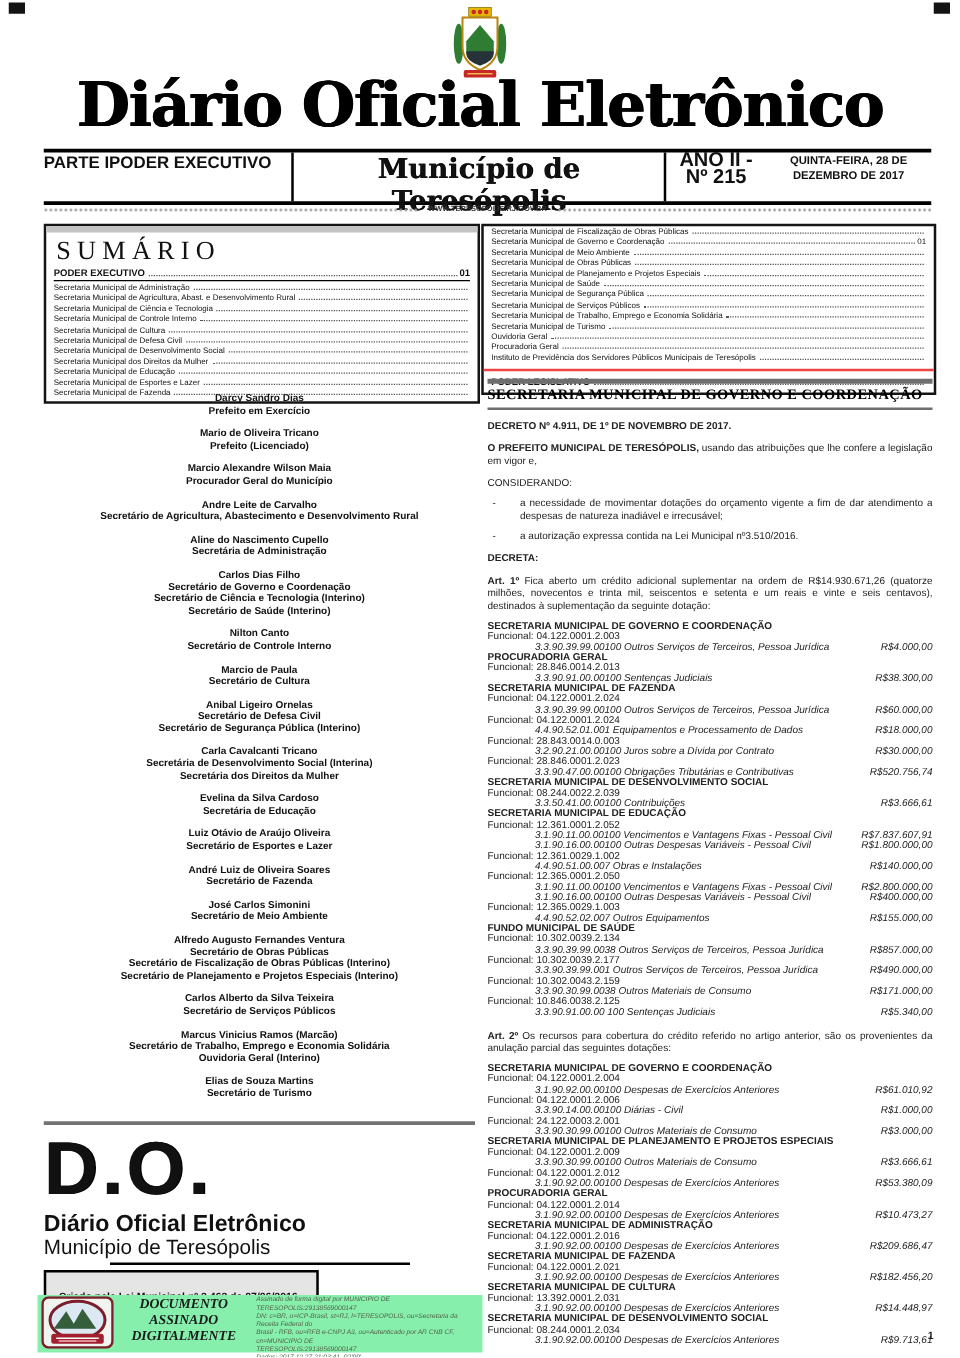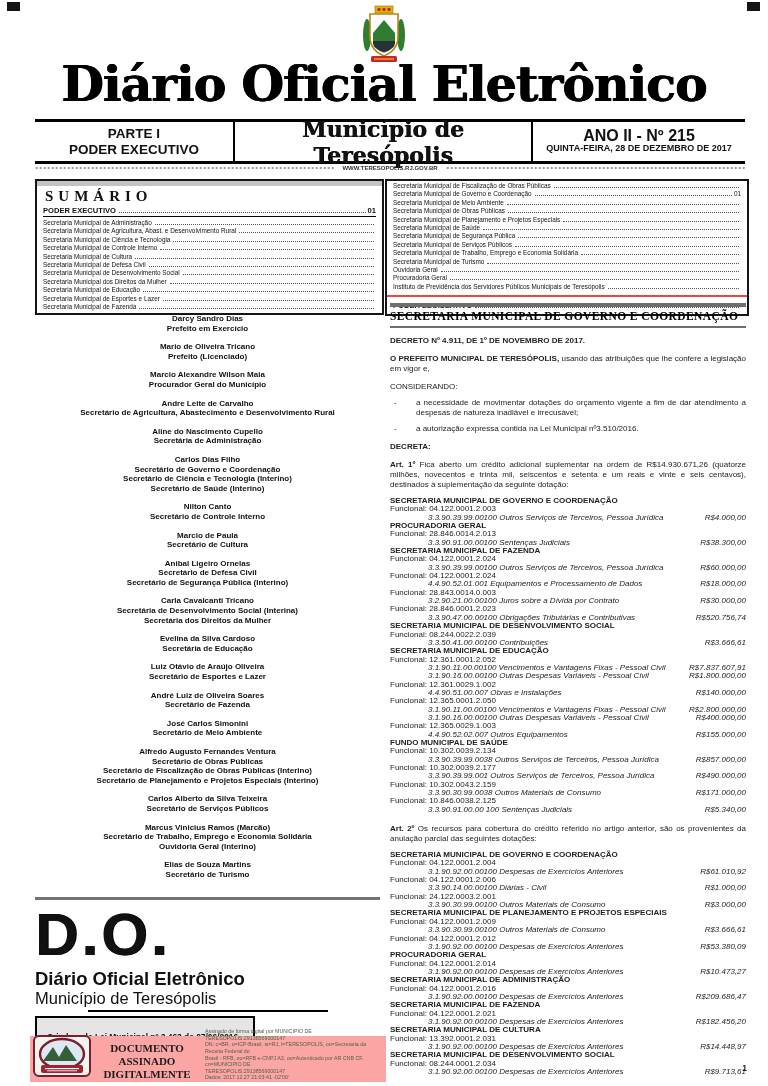--- a/index.html
+++ b/index.html
@@ -8,39 +8,39 @@
   .corner-mark{position:absolute;top:2px;width:13px;height:9px;background:#141414;}
   .corner-mark.left{left:7px;} .corner-mark.right{right:8px;}
 
   
   .crest{position:absolute;top:5px;left:50%;transform:translateX(-50%);}
   .masthead{position:absolute;top:55px;left:0;width:768px;text-align:center;
             font-family:"DejaVu Serif",serif;font-weight:bold;font-size:49px;
             letter-spacing:-1px;color:#000;text-shadow:0.6px 0 #000, -0.3px 0 #000;}
   .band{position:absolute;top:119px;left:35px;right:23px;height:39px;
         border-top:3px solid #000;border-bottom:3px solid #000;display:flex;}
-  .band-cell{display:flex;flex-direction:column;justify-content:center;text-align:center;}
+  .band-cell{display:flex;flex-direction:row;text-align:center;}
   .band-left{width:198px;font-weight:bold;font-size:13.5px;line-height:16px;}
   .band-center{flex:1;border-left:2px solid #000;border-right:2px solid #000;
                font-family:"DejaVu Serif",serif;font-weight:bold;font-size:22px;
                text-shadow:0.5px 0 #000;}
   .band-right{width:212px;font-weight:bold;}
   .band-right .ed{font-size:16px;line-height:13px;}
   .band-right .dt{font-size:9px;line-height:12px;}
   .site-row{position:absolute;top:165px;left:35px;right:23px;display:flex;align-items:center;}
   .dotline{flex:1;height:4px;background-image:radial-gradient(circle,#9a9a9a 0.9px,transparent 1.2px);
            background-size:4px 4px;background-position:center;}
   .site-label{font-size:6px;font-weight:bold;color:#333;padding:0 8px;white-space:nowrap;}
 
   
   .toc-left{position:absolute;top:179px;left:35px;width:345px;border:2px solid #141414;}
   .toc-right{position:absolute;top:179px;left:385px;width:360px;border:2px solid #141414;}
   .graybar{height:5px;background:#c3c3c3;}
   .toc-pad{padding:1px 6px 2px 6px;}
-  .sumario-title{font-family:"Liberation Serif",serif;font-weight:bold;font-size:15px;
+  .sumario-title{font-family:"Liberation Serif",serif;font-weight:normal;font-size:21px;
                  letter-spacing:5px;padding:1px 0 0 2px;}
   .toc-row{display:flex;align-items:baseline;font-size:6.4px;line-height:8.4px;white-space:nowrap;}
   .toc-row.bold{font-weight:bold;font-size:7.6px;line-height:11px;}
   .toc-label{white-space:nowrap;}
   .toc-dots{flex:1;border-bottom:1.2px dotted #555;margin:0 2px 1.8px 3px;min-width:8px;}
   .toc-page{white-space:nowrap;}
   .exec-rule{border-bottom:1.8px solid #000;margin:0 0 2px 0;}
   .legis-row{border-top:2px solid #ef4444;margin-top:2px;padding:3px 6px 3px 6px;}
 
   
@@ -53,22 +53,22 @@
             border-top:3px solid #737373;padding-top:2px;}
   .do-abbr{font-weight:bold;font-size:60px;line-height:66px;letter-spacing:3px;
            font-family:"Liberation Sans",sans-serif;text-shadow:1px 0 #000;}
   .do-line1{font-weight:bold;font-size:18.5px;line-height:21px;}
   .do-line2{font-size:16.5px;line-height:19px;}
   .do-underline{width:240px;border-bottom:2px solid #000;margin:2px auto 4px auto;}
   .created-box{display:inline-block;border:2px solid #000;font-weight:bold;font-size:8.4px;
                padding:14px 10px;background:#e5e5e5;}
 
   
-  .sig{position:absolute;top:1036px;left:30px;width:356px;height:46px;background:#fca5a5;
-       display:flex;align-items:flex-end;padding:1px 3px;box-sizing:border-box;}
+  .sig{position:absolute;top:1036px;left:30px;width:356px;height:46px;background:#86efac;
+       display:flex;align-items:flex-start;padding:1px 3px;box-sizing:border-box;font-style:italic;}
   .sig-label{font-family:"Liberation Serif",serif;font-weight:bold;font-size:11px;
              line-height:13px;width:112px;text-align:center;color:#1c1c1c;}
   .sig-lines{flex:1;font-size:5.3px;line-height:6.6px;color:#55614b;padding-left:2px;}
 
   
   .article{position:absolute;top:303px;left:390px;width:356px;font-size:8px;color:#222;}
   .sec-head{font-family:"Liberation Serif",serif;font-weight:bold;font-size:11.5px;
             letter-spacing:0.4px;border-top:4px solid #6e6e6e;border-bottom:2.5px solid #6e6e6e;
             padding:3px 0 4px 0;color:#000;}
   .p{margin:8px 0 0 0;line-height:10px;text-align:justify;}

